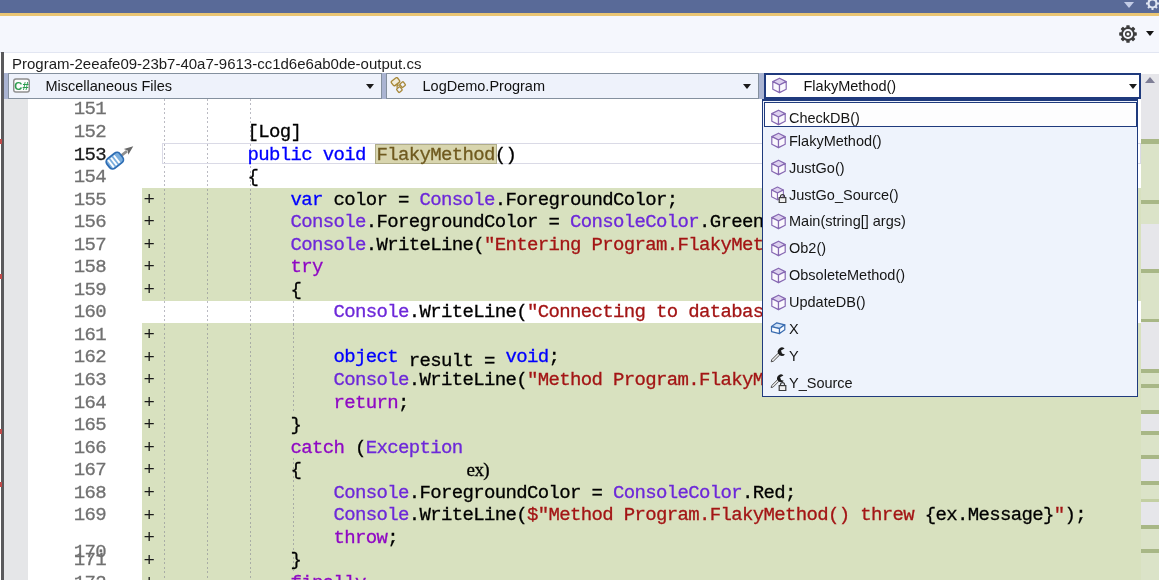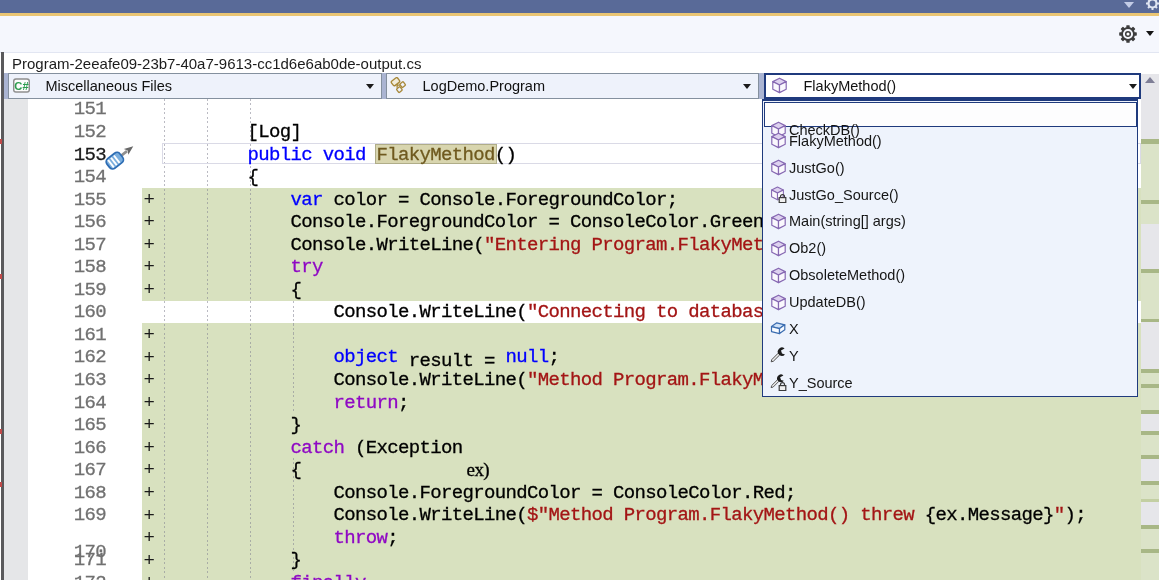--- a/index.html
+++ b/index.html
@@ -20,21 +20,21 @@
 .arr{position:absolute;width:0;height:0;border-left:4.4px solid transparent;border-right:4.4px solid transparent;border-top:5.4px solid #1b1b1b;}
 
 #gutter{left:3.5px;top:98.6px;width:24px;height:481.4px;background:#e5e6e8;}
 #codebg{left:27.5px;top:98.6px;width:1113.5px;height:481.4px;background:#ffffff;}
 .grow{position:absolute;left:142px;width:999px;background:#d8e1bf;}
 .lnum{position:absolute;width:80px;text-align:right;font-family:"Liberation Mono",monospace;font-size:19px;letter-spacing:-0.65px;color:#717171;-webkit-text-stroke:0.3px;}
 .plus{position:absolute;left:143.5px;font-family:"Liberation Mono",monospace;font-size:19px;color:#1b1b1b;}
 .cl{position:absolute;font-family:"Liberation Mono",monospace;font-size:19px;letter-spacing:-0.65px;white-space:pre;color:#000;-webkit-text-stroke:0.3px;}
 .kb{color:#0000ff;}  
 .kp{color:#8f08c4;}  
-.ty{color:#000000;}  
+.ty{color:#6d28d9;}  
 .st{color:#a31515;}  
 .guide{position:absolute;width:1px;background-image:repeating-linear-gradient(to bottom,rgba(130,130,145,0.55) 0 2px,rgba(0,0,0,0) 2px 4.5px);}
 
 #sbar{left:1141px;top:74px;width:18px;height:506px;background:#e6e6ea;}
 .smark{position:absolute;left:0;width:18px;}
 
 #dlist{left:762px;top:98.6px;width:375.5px;height:298.7px;background:#eef3fc;border:1.5px solid #1f3a7d;border-top-width:2px;box-sizing:border-box;z-index:60;}
 .ditem{position:absolute;left:1px;width:371px;height:26px;display:flex;align-items:center;}
 .ditem .txt{font-size:14.5px;color:#151515;margin-left:2px;white-space:pre;}
 .dicon{margin-left:6px;width:17px;height:17px;flex:none;}
@@ -204,21 +204,21 @@
     <span class="cl st" style="left:484px;top:233.70000000000002px;">"Entering Program.FlakyMethod()"</span>
     <span class="cl " style="left:828px;top:233.70000000000002px;">);</span>
     <span class="cl kp" style="left:290.5px;top:256.25px;">try</span>
     <span class="cl " style="left:290.5px;top:278.8px;">{</span>
     <span class="cl ty" style="left:333.5px;top:301.35px;">Console</span>
     <span class="cl " style="left:408.75px;top:301.35px;">.WriteLine(</span>
     <span class="cl st" style="left:527px;top:301.35px;">"Connecting to database..."</span>
     <span class="cl " style="left:817.25px;top:301.35px;">);</span>
     <span class="cl kb" style="left:333.5px;top:346.45px;">object</span>
     <span class="cl " style="left:398px;top:350px;text-align:center;"> result = </span>
-    <span class="cl kb" style="left:505.5px;top:346.45px;">null</span>
+    <span class="cl kb" style="left:505.5px;top:346.45px;">void</span>
     <span class="cl " style="left:548.5px;top:346.45px;">;</span>
     <span class="cl ty" style="left:333.5px;top:369.00000000000006px;">Console</span>
     <span class="cl " style="left:408.75px;top:369.00000000000006px;">.WriteLine(</span>
     <span class="cl st" style="left:527px;top:369.00000000000006px;">"Method Program.FlakyMethod() succeeded."</span>
     <span class="cl " style="left:967.75px;top:369.00000000000006px;">);</span>
     <span class="cl kp" style="left:333.5px;top:391.55px;">return</span>
     <span class="cl " style="left:398px;top:391.55px;">;</span>
     <span class="cl " style="left:290.5px;top:414.09999999999997px;">}</span>
     <span class="cl kp" style="left:290.5px;top:436.65000000000003px;">catch</span>
     <span class="cl " style="left:344.25px;top:436.65000000000003px;"> (</span>
@@ -287,21 +287,21 @@
     </g>
     <g id="wrench">
       <path d="M1.2 14.8 L1.8 12.6 L8.2 6.2 L9.8 7.8 L3.4 14.2 Z" fill="#ececec" stroke="#4a4a4a" stroke-width="1"></path>
       <path d="M14.6 1.6 A4.1 4.1 0 1 0 15 7.4 L12 6.6 L11 3.4 Z" fill="#1d1d1d"></path>
     </g>
   </defs>
 </svg>
 
 <div class="abs" id="dlist">
     <div id="dsel"></div>
-    <div class="ditem" style="top:16px;">
+    <div class="ditem" style="top:4px;">
       <svg class="dicon" width="17" height="17" viewBox="0 0 17 17">
         <use href="#cube"></use>
       </svg>
       <span class="txt">CheckDB()</span>
     </div>
     <div class="ditem" style="top:27.35px;">
       <svg class="dicon" width="17" height="17" viewBox="0 0 17 17">
         <use href="#cube"></use>
       </svg>
       <span class="txt">FlakyMethod()</span>

